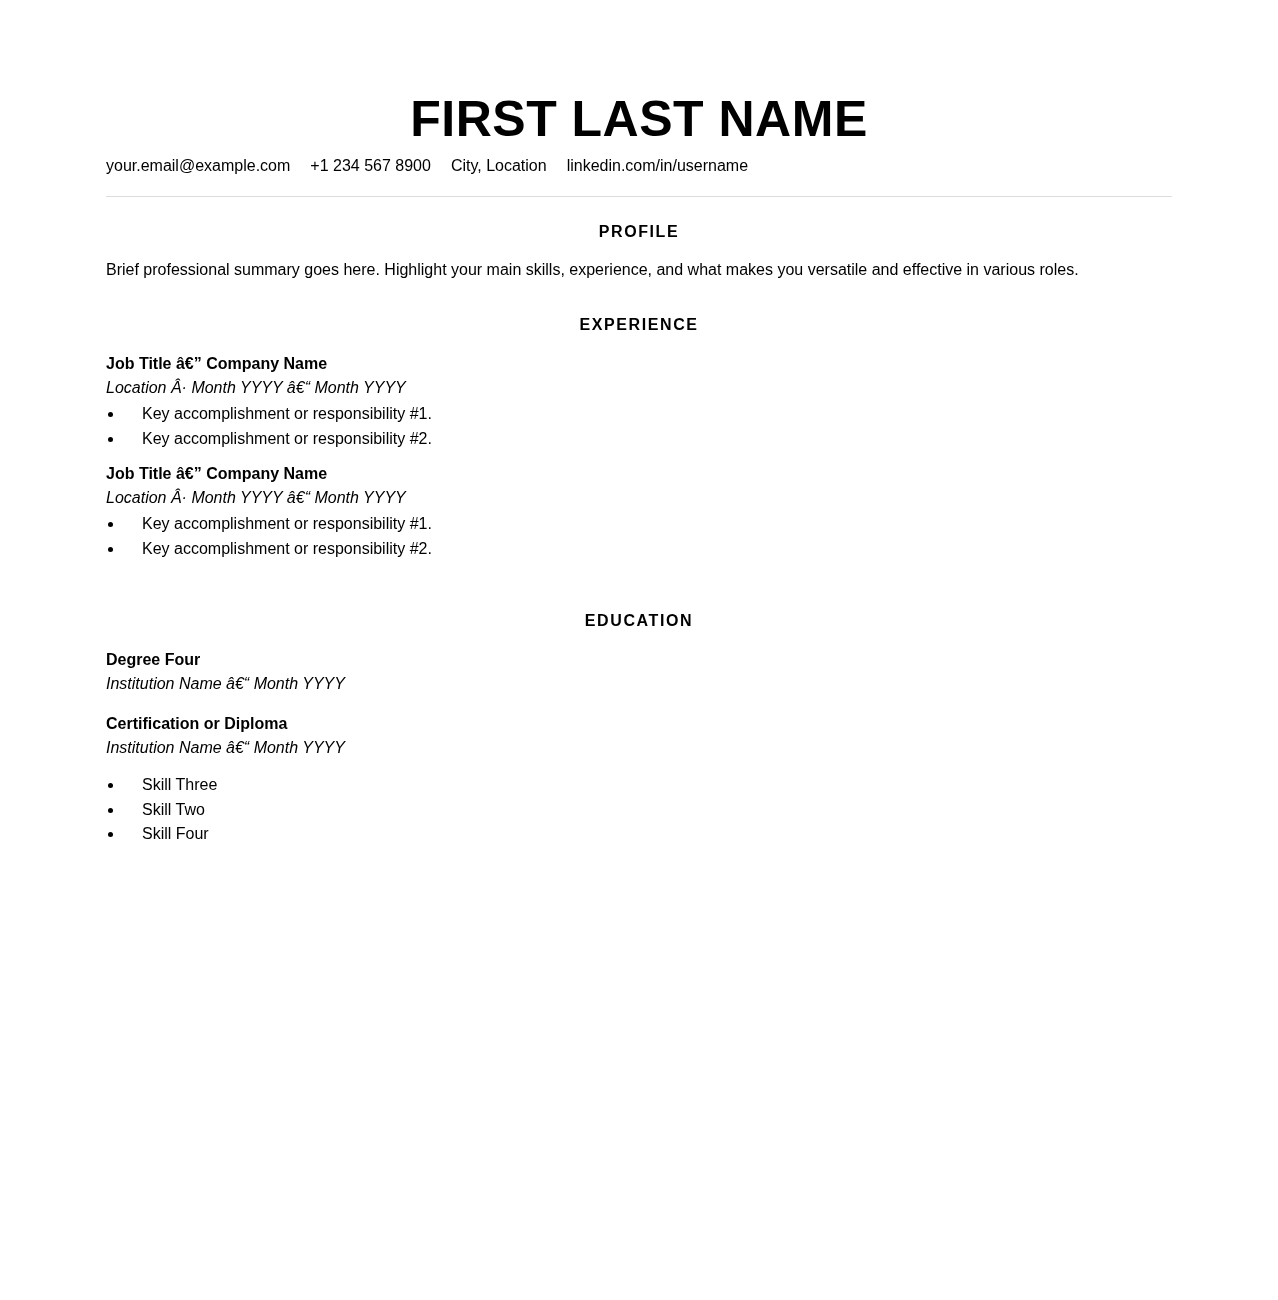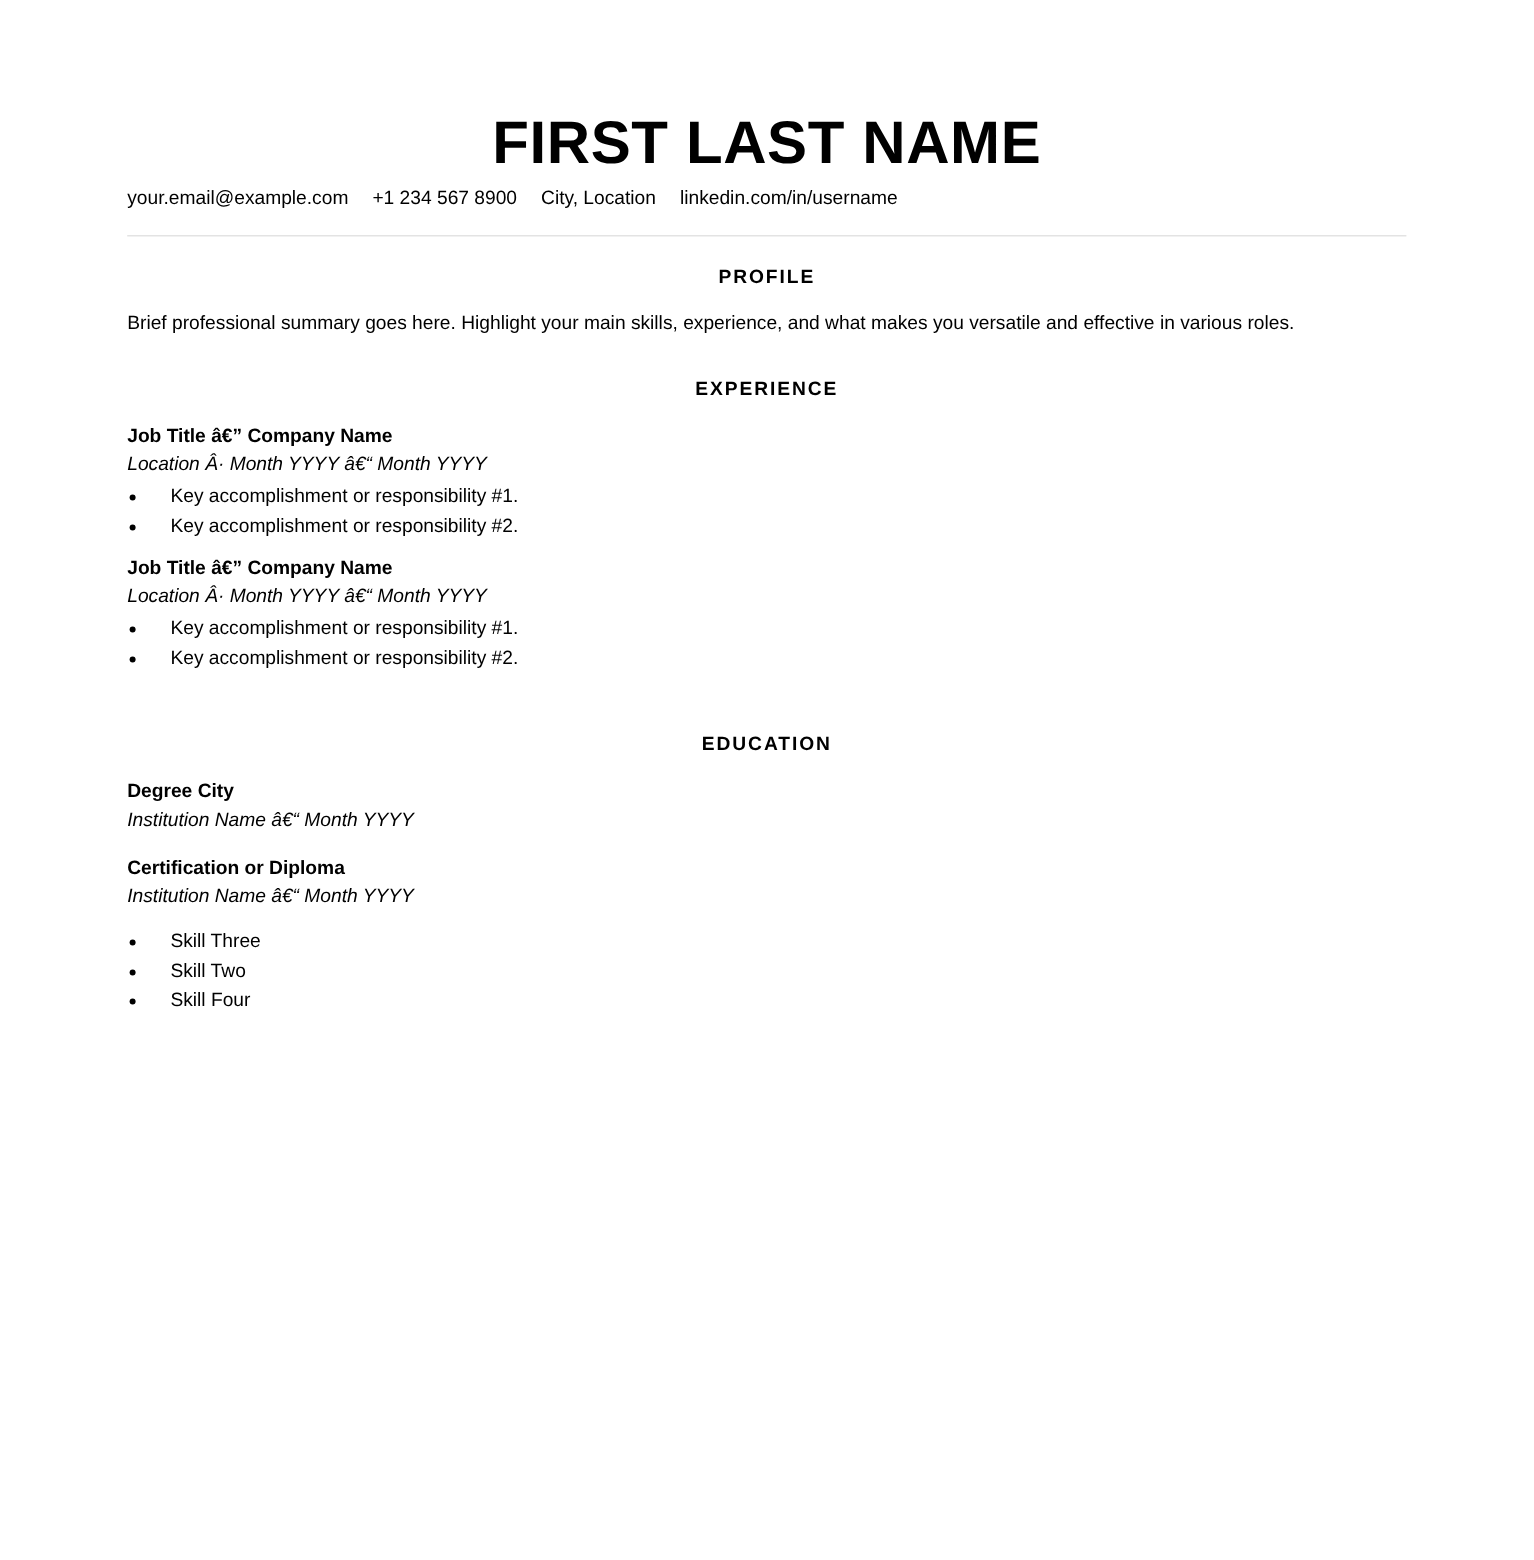--- a/index.html
+++ b/index.html
@@ -135,21 +135,21 @@
         <li><span class="dot"></span><span>Key accomplishment or responsibility #1.</span></li>
         <li><span class="dot"></span><span>Key accomplishment or responsibility #2.</span></li>
       </ul>
     </div>
   </section>
 
   <section>
     <h2 class="section-title edu-title">EDUCATION</h2>
 
     <div class="entry">
-      <div class="entry-head">Degree City</div>
+      <div class="entry-head">Degree Four</div>
       <div class="entry-meta">Institution Name â€“ Month YYYY</div>
     </div>
 
     <div class="entry" style="margin-top:20px;">
       <div class="entry-head">Certification or Diploma</div>
       <div class="entry-meta">Institution Name â€“ Month YYYY</div>
     </div>
   </section>
 
   <section>

